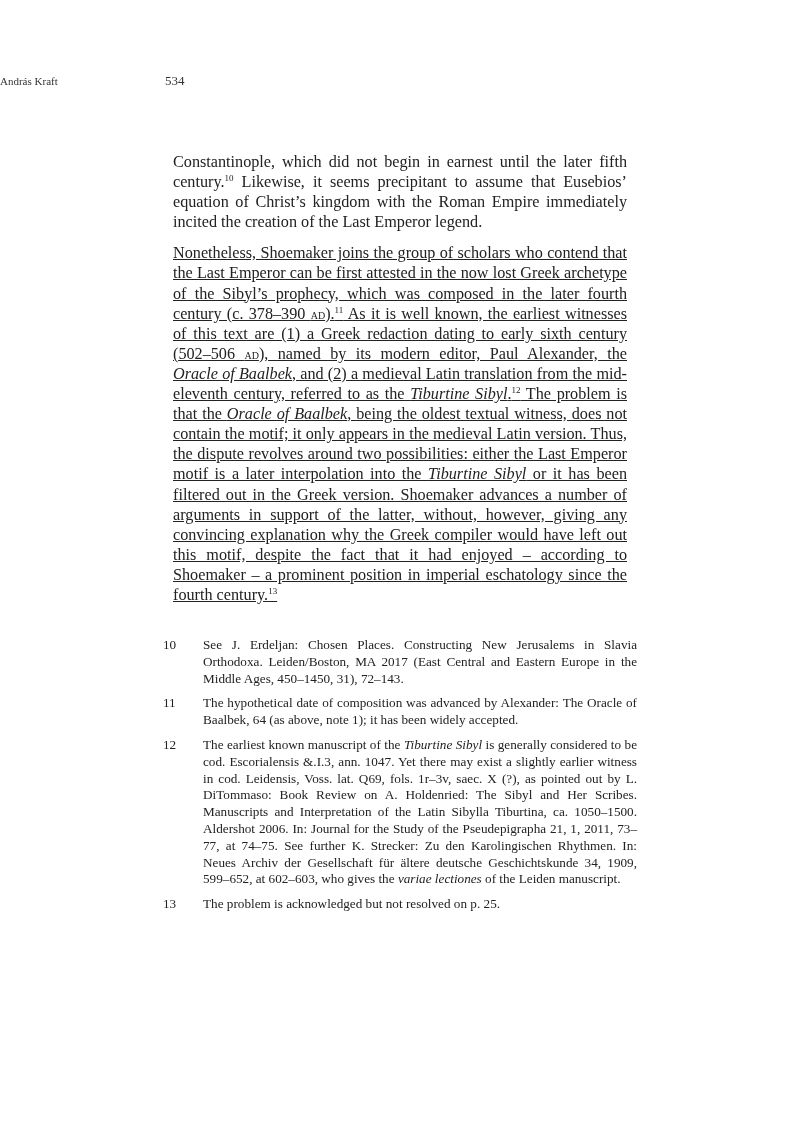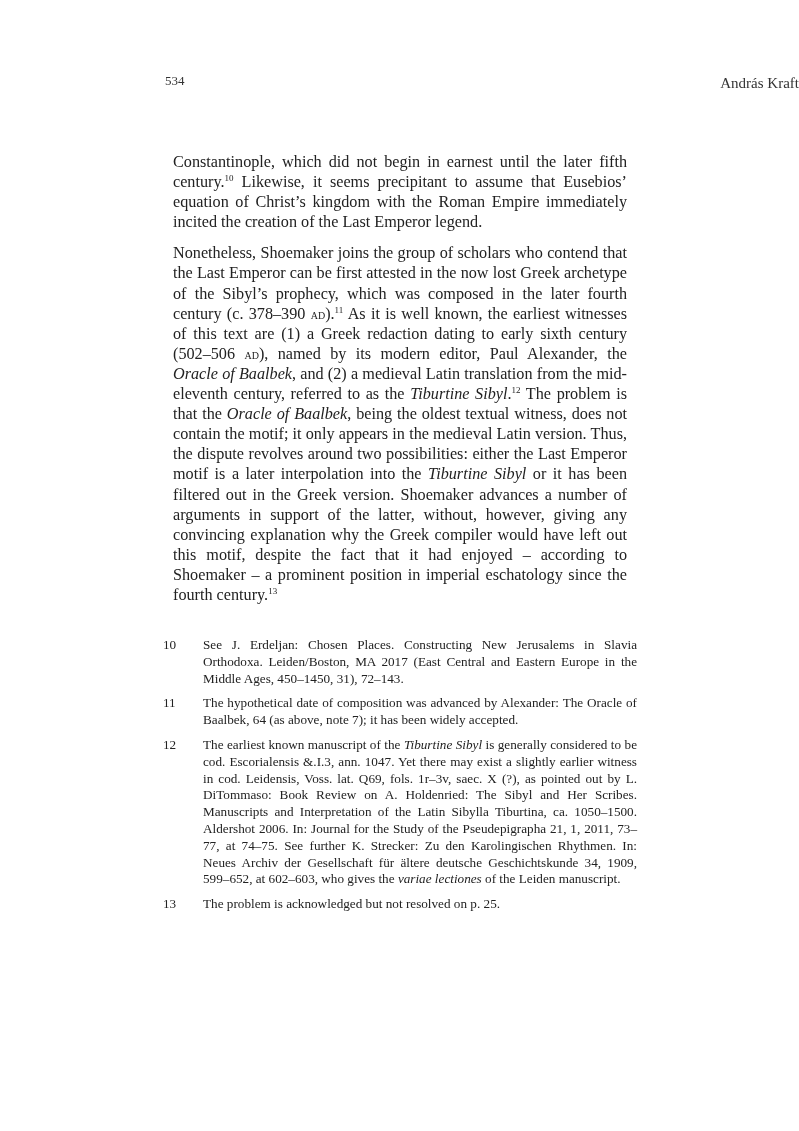--- a/index.html
+++ b/index.html
@@ -20,39 +20,40 @@
       left: 165px;
       top: 73px;
       font-size: 13px;
       color: #333;
     }
     .running-head {
       position: absolute;
       left: 0;
       width: 799px;
       top: 75px;
-      text-align: right;
-      font-size: 15px;
+      text-align: left;
+      font-size: 11px;
       color: #333;
     }
     .main-text {
       position: absolute;
       left: 163px;
       top: 142px;
       width: 474px;
       font-size: 16.2px;
       line-height: 20.1px;
       text-align: justify;
       hyphens: manual;
     }
     .main-text p {
       margin: 10px;
     }
     .main-text p + p {
       margin-top: 11px;
+      text-decoration: underline;
     }
     sup {
       font-size: 9px;
       line-height: 0;
       vertical-align: 6px;
     }
     .sc {
       font-variant: small-caps;
       font-size: 0.9em;
       text-transform: lowercase;
@@ -91,21 +92,21 @@
     <p><span>Nonetheless, Shoemaker joins the group of scholars who contend that the Last Emperor can be first attested in the now lost Greek archetype of the Sibyl’s prophecy, which was composed in the later fourth century (c. 378–390 </span><span class="sc">AD</span><span>).</span><sup>11</sup><span> As it is well known, the earliest witnesses of this text are (1) a Greek redaction dating to early sixth century (502–506 </span><span class="sc">AD</span><span>), named by its modern editor, Paul Alexander, the </span><i>Oracle of Baalbek</i><span>, and (2) a medieval Latin translation from the mid-eleventh century, referred to as the </span><i>Tiburtine Sibyl</i><span>.</span><sup>12</sup><span> The problem is that the </span><i>Oracle of Baalbek</i><span>, being the oldest textual witness, does not contain the motif; it only appears in the medieval Latin version. Thus, the dispute revolves around two possibilities: either the Last Emperor motif is a later interpolation into the </span><i>Tiburtine Sibyl</i><span> or it has been filtered out in the Greek version. Shoemaker advances a number of arguments in sup­port of the latter, without, however, giving any convincing explanation why the Greek compiler would have left out this motif, despite the fact that it had enjoyed – according to Shoemaker – a prominent position in imperial eschatology since the fourth century.</span><sup>13</sup></p>
   </div>
 
   <div class="footnotes">
     <div class="footnote">
       <span class="fn-num">10</span>
       <span class="fn-text"><span>See J. Erdeljan: Chosen Places. Constructing New Jerusalems in Slavia Orthodoxa. Leiden/Boston, MA 2017 (East Central and Eastern Europe in the Middle Ages, 450–1450, 31), 72–143.</span></span>
     </div>
     <div class="footnote">
       <span class="fn-num">11</span>
-      <span class="fn-text"><span>The hypothetical date of composition was advanced by Alexander: The Oracle of Baalbek, 64 (as above, note 7); it has been widely accepted.</span></span>
+      <span class="fn-text"><span>The hypothetical date of composition was advanced by Alexander: The Oracle of Baalbek, 64 (as above, note 1); it has been widely accepted.</span></span>
     </div>
     <div class="footnote">
       <span class="fn-num">12</span>
       <span class="fn-text"><span>The earliest known manuscript of the </span><i>Tiburtine Sibyl</i><span> is generally considered to be cod. Escorialensis &amp;.I.3, ann. 1047. Yet there may exist a slightly earlier witness in cod. Leidensis, Voss. lat. Q69, fols. 1r–3v, saec. X (?), as pointed out by L. DiTom­maso: Book Review on A. Holdenried: The Sibyl and Her Scribes. Manuscripts and Interpretation of the Latin Sibylla Tiburtina, ca. 1050–1500. Aldershot 2006. In: Journal for the Study of the Pseudepigrapha 21, 1, 2011, 73–77, at 74–75. See further K. Strecker: Zu den Karolingischen Rhythmen. In: Neues Archiv der Gesellschaft für ältere deutsche Geschichtskunde 34, 1909, 599–652, at 602–603, who gives the </span><i>variae lectiones</i><span> of the Leiden manuscript.</span></span>
     </div>
     <div class="footnote">
       <span class="fn-num">13</span>
       <span class="fn-text"><span>The problem is acknowledged but not resolved on p. 25.</span></span>
     </div>
   </div>

